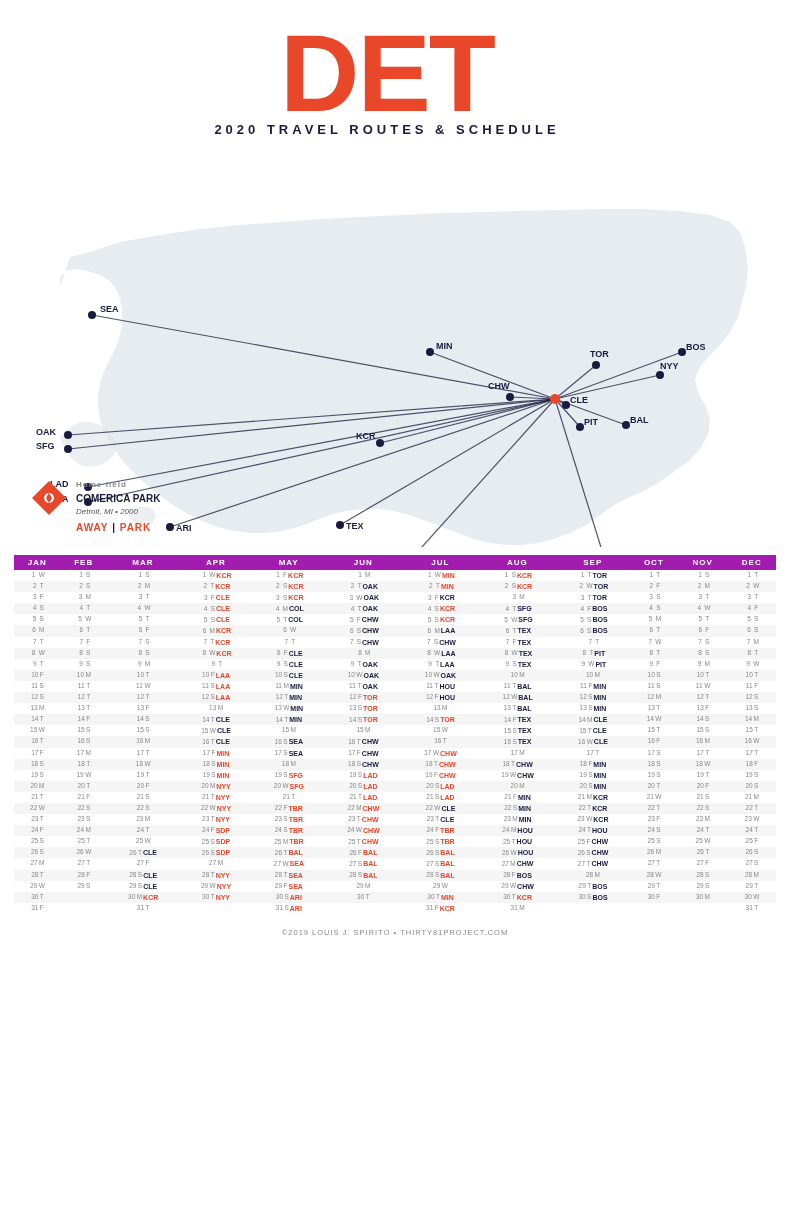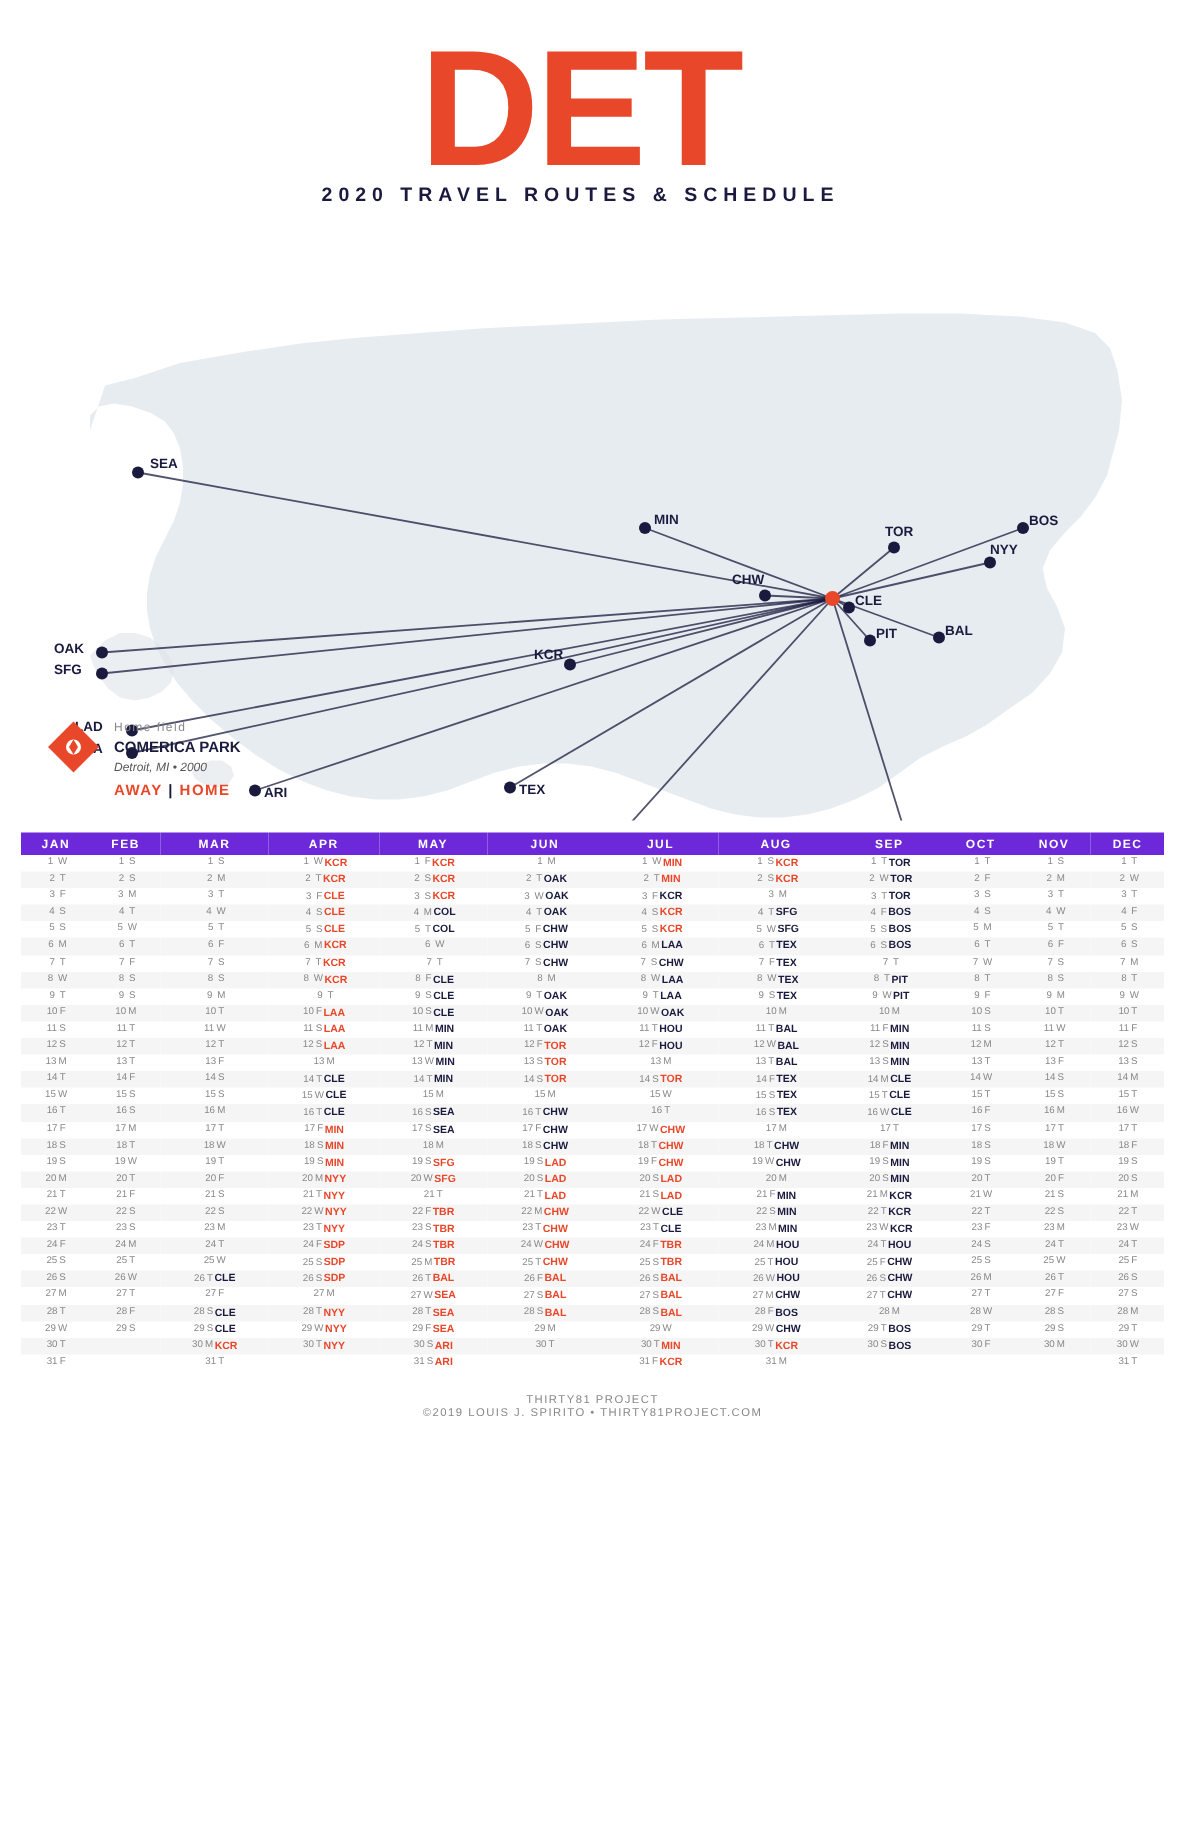--- a/index.html
+++ b/index.html
@@ -77,21 +77,21 @@
     
     #schedule-section {
       padding: 8px 14px 10px 14px;
     }
     .sched-table {
       width: 100%;
       border-collapse: collapse;
       font-size: 7.2px;
     }
     .sched-table thead tr th {
-      background: #6d28d9;
+      background: #a21caf;
       color: #fff;
       font-weight: 700;
       text-align: center;
       padding: 3px 1px;
       font-size: 8px;
       letter-spacing: 1px;
     }
     .sched-table tbody tr td {
       text-align: center;
       padding: 1px 1px;
@@ -248,27 +248,27 @@
     <text x="608" y="404" font-size="9" font-weight="700" fill="#1a1a3e" font-family="Arial">TBR</text>
   </svg>
 
   <div id="home-field-box">
     <svg class="diamond-icon" viewBox="0 0 38 38">
       <polygon points="19,2 36,19 19,36 2,19" fill="#E8472A"></polygon>
       <circle cx="19" cy="19" r="5" fill="white"></circle>
       <polygon points="19,14 22,19 19,24 16,19" fill="#E8472A"></polygon>
     </svg>
     <div class="home-field-text">
-      <div style="font-size:8px; color:#888; font-weight:400; letter-spacing:1px;">Home field</div>
+      <div style="font-size:8px; color:#888; font-weight:700; letter-spacing:1px;">Home field</div>
       <div class="park-name">COMERICA PARK</div>
       <div style="font-size:8px; color:#555;font-style:italic;">Detroit, MI • 2000</div>
       <div class="home-away-line">
         <span>AWAY</span>
         <span class="separator"> | </span>
-        <span>HOME</span>
+        <span>PARK</span>
       </div>
     </div>
   </div>
 </div>
 
 <div id="schedule-section">
   <table class="sched-table">
     <thead>
       <tr>
         <th>JAN</th>
@@ -2704,15 +2704,14 @@
               <span class="day-num">31</span>
               <span class="dow">T</span>
             </div>
           </td>
         </tr>
       </tbody>
   </table>
 </div>
 
 <div id="footer">
-  <div>THIRTY81 PROJECT</div>
   <div>©2019 LOUIS J. SPIRITO • THIRTY81PROJECT.COM</div>
 </div>
 
 </body></html>

